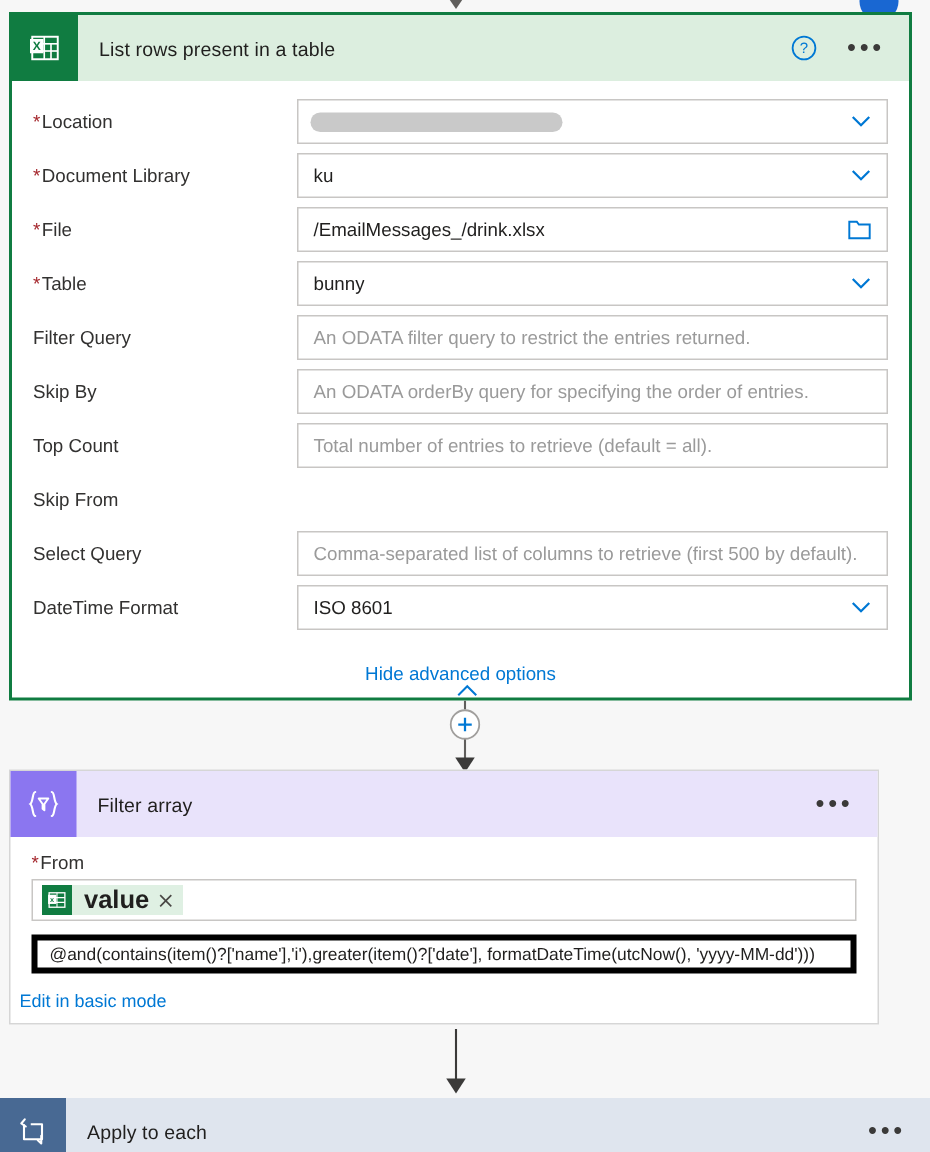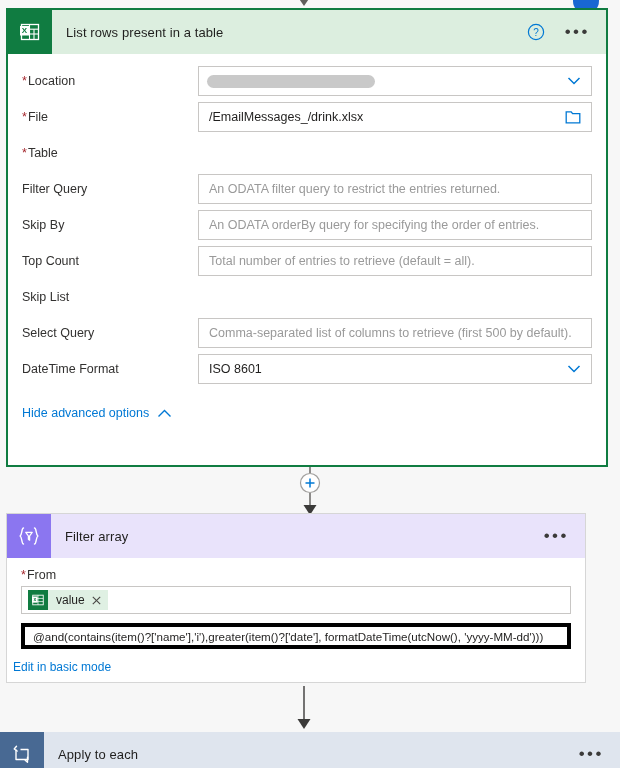--- a/index.html
+++ b/index.html
@@ -112,20 +112,21 @@
     border-radius: 7px;
     background: #c9c9c9;
   }
 
   .adv-link {
     display: flex; align-items: center;
     margin: 22px 0 0 0;
     font-size: 12.5px;
     color: #0078d4;
     cursor: pointer;
+    flex-direction: column;
   }
   .adv-link .up-chev { margin-left: 8px; width: 15px; height: 9px; }
 
   
   .conn-plus {
     position: absolute; left: 290px; top: 467px;
     width: 40px; height: 50px;
   }
 
   
@@ -163,22 +164,23 @@
     height: 20px;
     background: #dff0e3;
     padding-right: 7px;
   }
   .token-ico {
     width: 20px; height: 20px; flex: 0 0 20px;
     background: #107c41;
     display: flex; align-items: center; justify-content: center;
   }
   .token-text {
-    font-size: 12px; color: #201f1e;
+    font-size: 17px; color: #201f1e;
     padding: 0 7px 0 8px;
+    font-weight: bold;
   }
   .token-x { width: 9px; height: 9px; cursor: pointer; }
 
   .expr-box {
     margin: 9px 14px 0 14px;
     height: 26px;
     border: 4px solid #000000;
     background: #fff;
     display: flex; align-items: center;
     padding-left: 8px;
@@ -253,33 +255,48 @@
       <div class="frow">
         <div class="flabel"><span class="req">*</span><span>Location</span></div>
         <div class="fctl">
           <div class="redact"></div>
           <svg class="chev" viewBox="0 0 16 16">
             <path d="M2.5 5 L8 10.5 L13.5 5" fill="none" stroke="#0078d4" stroke-width="1.5"></path>
           </svg>
         </div>
       </div>
 
+      <div class="frow">
+        <div class="flabel"><span class="req">*</span><span>Document Library</span></div>
+        <div class="fctl">
+          <div class="fval">ku</div>
+          <svg class="chev" viewBox="0 0 16 16">
+            <path d="M2.5 5 L8 10.5 L13.5 5" fill="none" stroke="#0078d4" stroke-width="1.5"></path>
+          </svg>
+        </div>
+      </div>
 
       <div class="frow">
         <div class="flabel"><span class="req">*</span><span>File</span></div>
         <div class="fctl">
           <div class="fval">/EmailMessages_/drink.xlsx</div>
           <svg class="folder-ico" viewBox="0 0 16 15">
             <path d="M1.2 4.2 L1.2 13.3 L14.8 13.3 L14.8 4.2 L7.6 4.2 L6.2 2.3 L1.2 2.3 Z" fill="none" stroke="#0078d4" stroke-width="1.3"></path>
           </svg>
         </div>
       </div>
 
       <div class="frow">
         <div class="flabel"><span class="req">*</span><span>Table</span></div>
+        <div class="fctl">
+          <div class="fval">bunny</div>
+          <svg class="chev" viewBox="0 0 16 16">
+            <path d="M2.5 5 L8 10.5 L13.5 5" fill="none" stroke="#0078d4" stroke-width="1.5"></path>
+          </svg>
+        </div>
       </div>
 
       <div class="frow">
         <div class="flabel">Filter Query</div>
         <div class="fctl">
           <div class="fval placeholder">An ODATA filter query to restrict the entries returned.</div>
         </div>
       </div>
 
       <div class="frow">
@@ -290,21 +307,21 @@
       </div>
 
       <div class="frow">
         <div class="flabel">Top Count</div>
         <div class="fctl">
           <div class="fval placeholder">Total number of entries to retrieve (default = all).</div>
         </div>
       </div>
 
       <div class="frow">
-        <div class="flabel">Skip List</div>
+        <div class="flabel">Skip From</div>
       </div>
 
       <div class="frow">
         <div class="flabel">Select Query</div>
         <div class="fctl">
           <div class="fval placeholder">Comma-separated list of columns to retrieve (first 500 by default).</div>
         </div>
       </div>
 
       <div class="frow">

